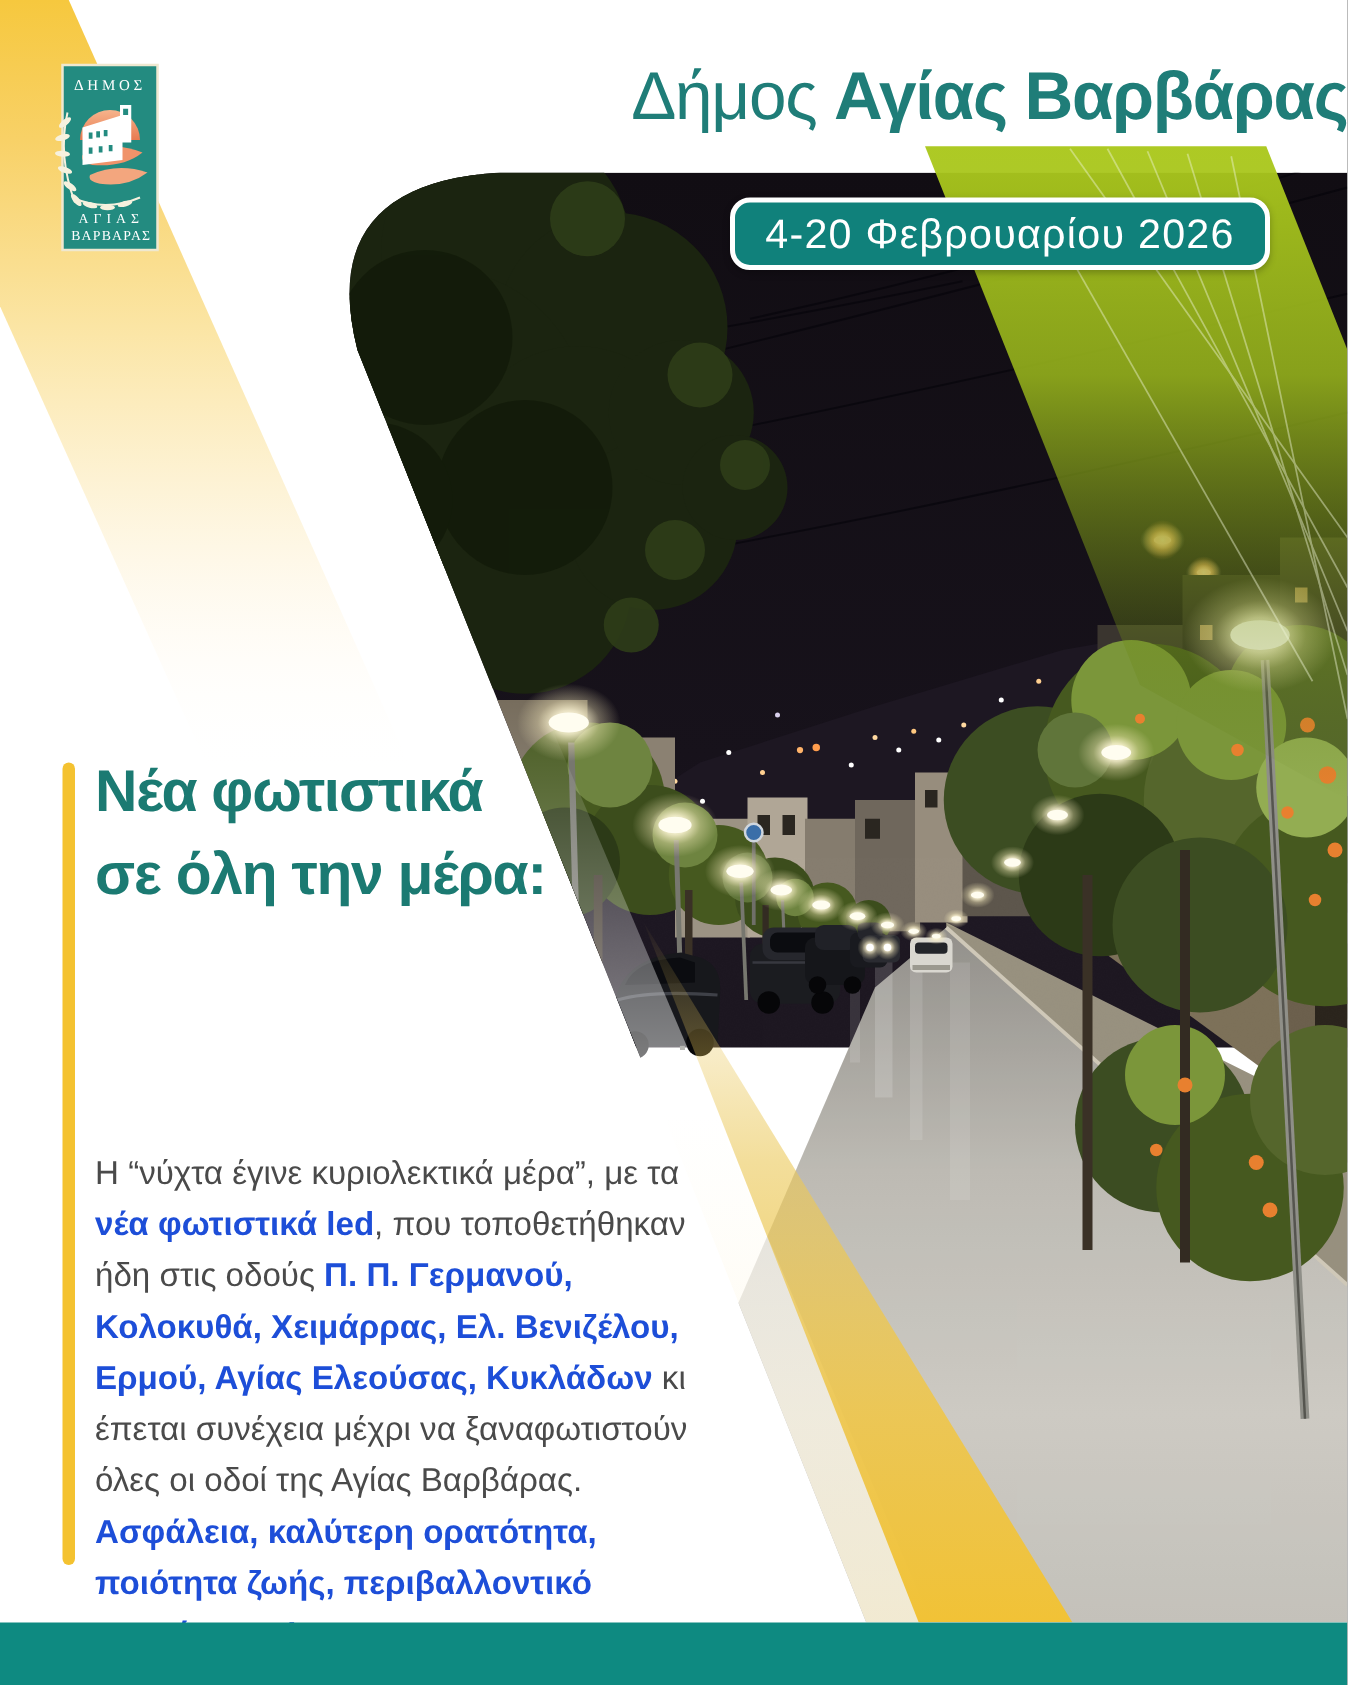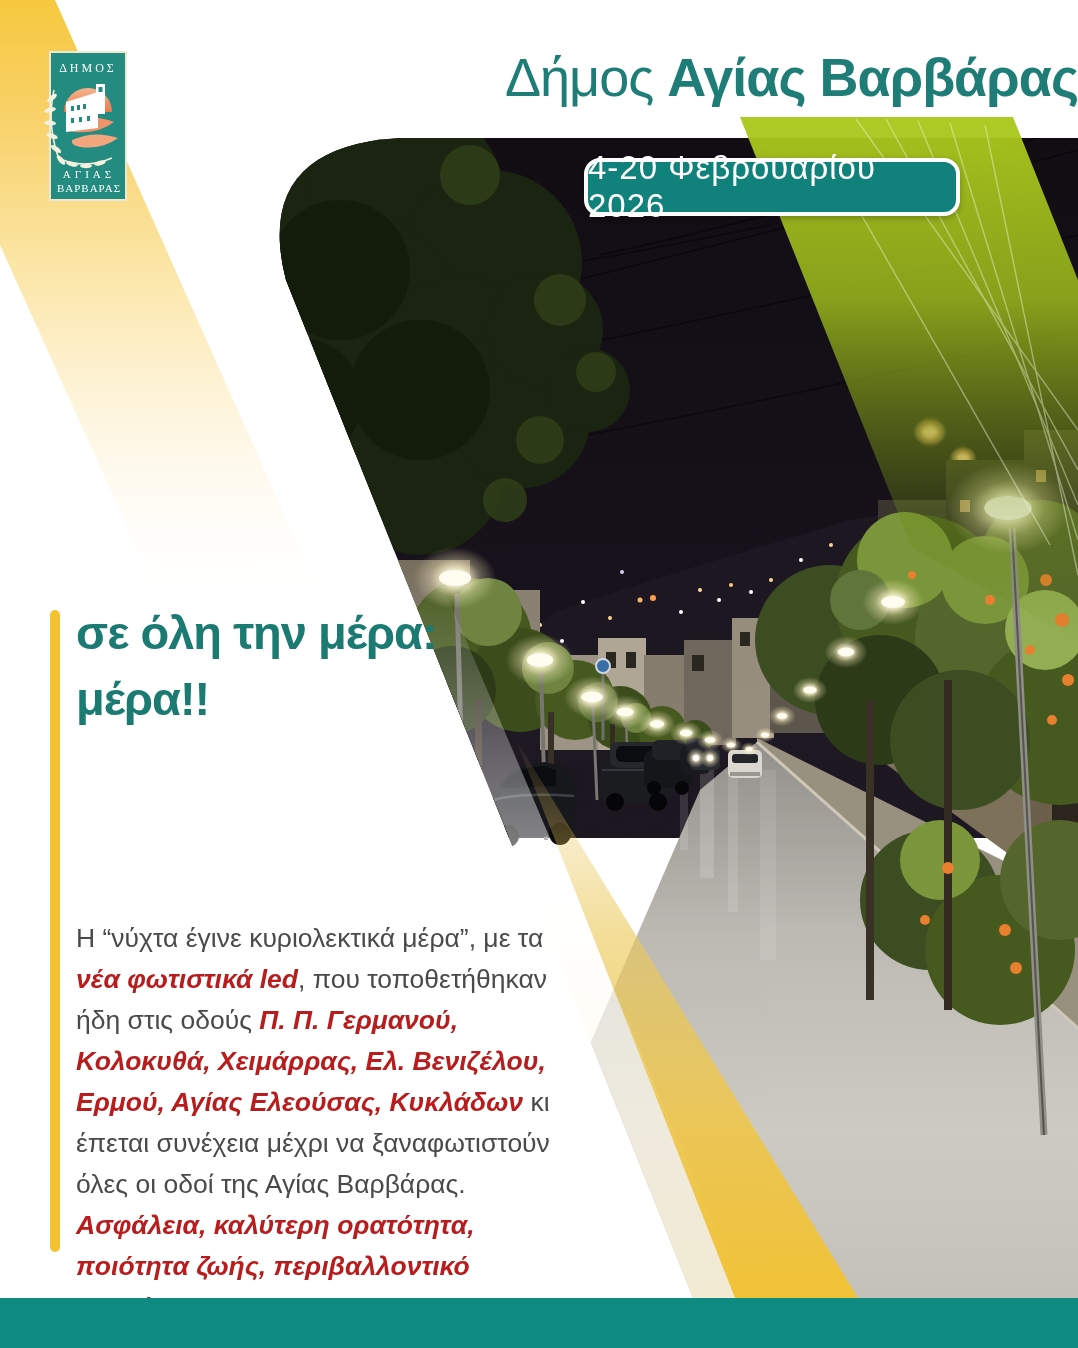--- a/index.html
+++ b/index.html
@@ -12,41 +12,41 @@
   .header-title{
     position:absolute;left:0;top:34px;width:1078px;z-index:3;
     text-align:right;font-size:54px;letter-spacing:-1px;color:#1f7d78;margin-top:12px;
   }
   .header-title .t-reg{font-weight:400;}
   .header-title .t-bold{font-weight:700;}
   
   .logo{position:absolute;left:44px;top:50px;width:86px;height:152px;z-index:4;}
   
   .date-badge{
-    position:absolute;left:584px;top:158px;width:376px;height:58px;z-index:5;
+    position:absolute;left:584px;top:158px;width:432px;height:58px;z-index:5;
     background:#10817b;border:4px solid #ffffff;border-radius:16px;
     box-sizing:border-box;display:flex;align-items:center;justify-content:center;
     color:#ffffff;font-size:33px;font-weight:500;letter-spacing:1px;
     box-shadow:0 2px 6px rgba(0,0,0,.25);
   }
   
   .headline{
     position:absolute;left:76px;top:600px;z-index:3;color:#1b7a72;
     font-size:47px;font-weight:700;letter-spacing:-1px;line-height:66px;
   }
   .accent-bar{
     position:absolute;left:50px;top:610px;width:10px;height:642px;
     background:#f4c230;border-radius:6px;z-index:3;
   }
   
   .body-text{
     position:absolute;left:76px;top:918px;width:508px;z-index:3;
     font-size:26.5px;line-height:41px;color:#4a4a4a;
   }
-  .body-text .seg-b{font-weight:700;color:#b91c1c;font-style:italic;}
+  .body-text .seg-b{font-weight:700;color:#1d4ed8;}
   
   .footer-band{
     position:absolute;left:0;top:1298px;width:1078px;height:50px;
     background:#0e8a81;z-index:6;
   }
 </style>
 </head>
 <body>
 
 <div id="poster">
@@ -440,20 +440,20 @@
     <span> </span>
     <span class="t-bold">Αγίας Βαρβάρας</span>
   </div>
 
   <div class="date-badge">
     <span>4-20 Φεβρουαρίου 2026</span>
   </div>
 
   <div class="accent-bar"></div>
   <div class="headline" id="headline">
+      <div>Νέα φωτιστικά</div>
       <div>σε όλη την μέρα:</div>
-      <div>μέρα!!</div>
     </div>
 
   <div class="body-text" id="bodytext"><span class="seg-r">Η “νύχτα έγινε κυριολεκτικά μέρα”, με τα </span><span class="seg-b">νέα φωτιστικά led</span><span class="seg-r">, που τοποθετήθηκαν ήδη στις οδούς </span><span class="seg-b">Π. Π. Γερμανού, Κολοκυθά, Χειμάρρας, Ελ. Βενιζέλου, Ερμού, Αγίας Ελεούσας, Κυκλάδων</span><span class="seg-r"> κι έπεται συνέχεια μέχρι να ξαναφωτιστούν όλες οι οδοί της Αγίας Βαρβάρας. </span><span class="seg-b">Ασφάλεια, καλύτερη ορατότητα, ποιότητα ζωής, περιβαλλοντικό αποτύπωμα!</span></div>
 
   <div class="footer-band"></div>
 </div>
 
 </body></html>

